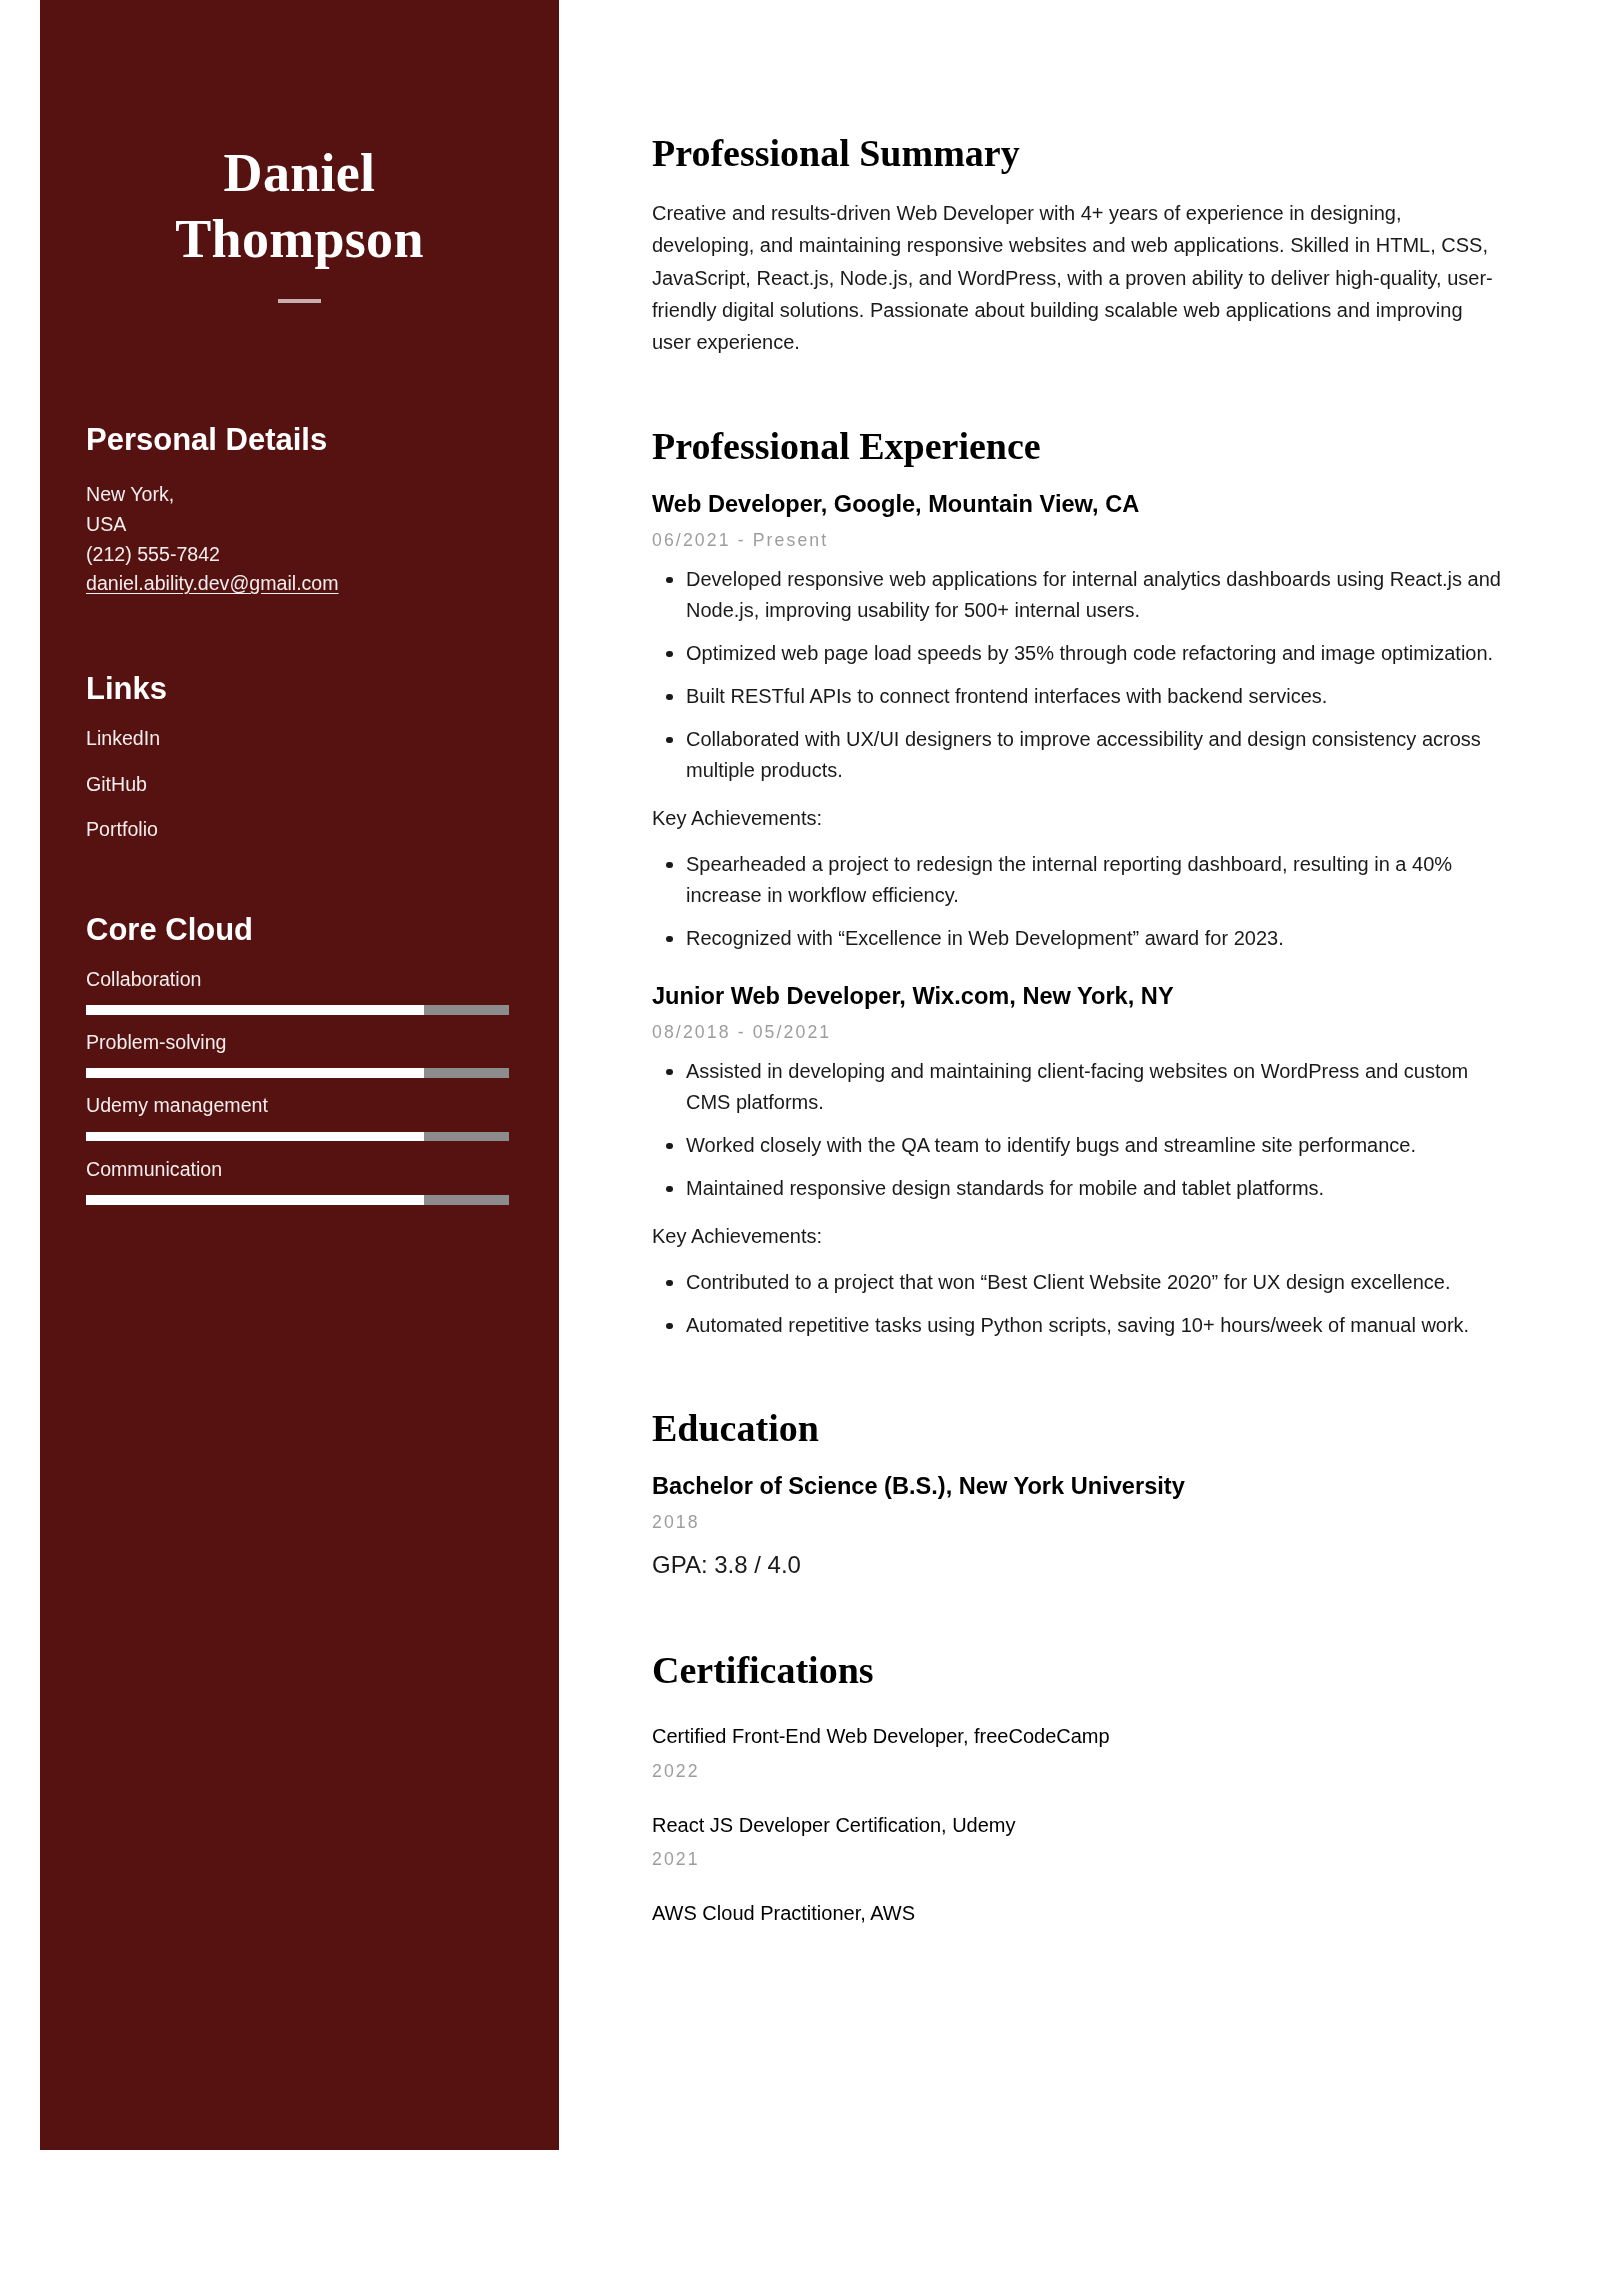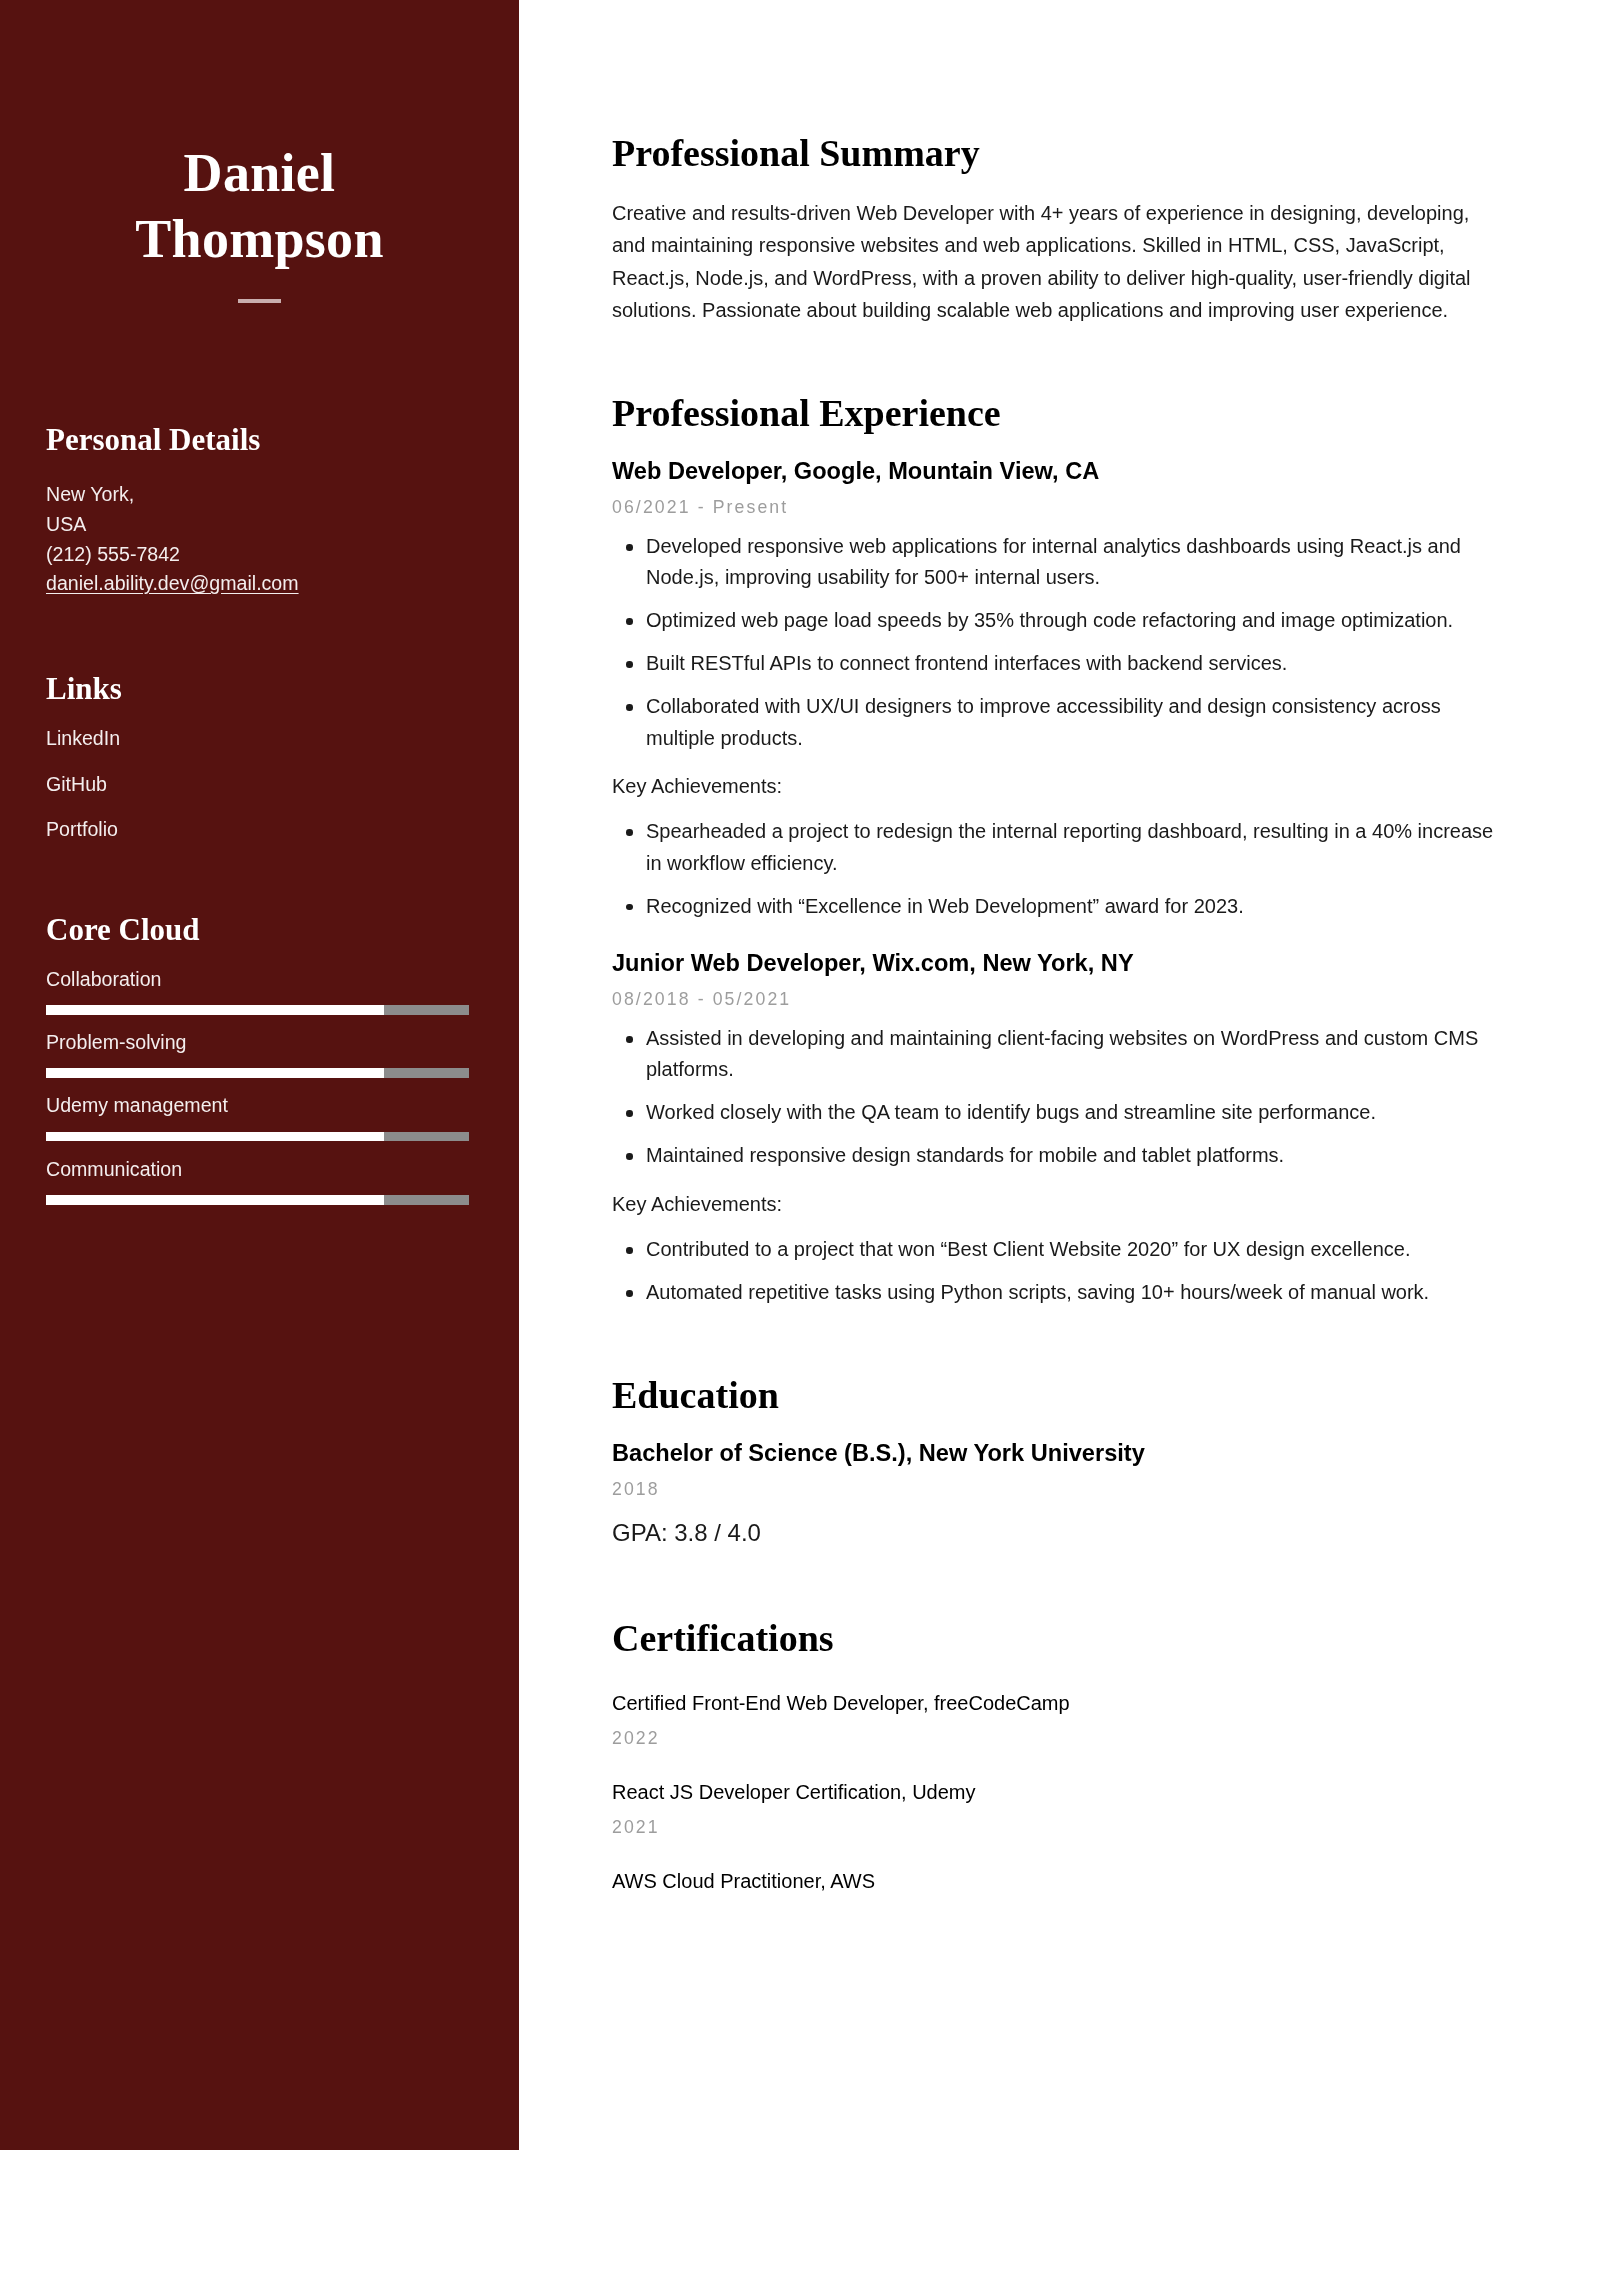--- a/index.html
+++ b/index.html
@@ -11,20 +11,21 @@
     font-family: "Liberation Sans", sans-serif;
   }
 
   .page {
     position: relative;
     width: 1623px;
     height: 2150px;
     display: flex;
     background: #ffffff;
     overflow: hidden;
+    padding-left: 40px;
   }
 
   
   .sidebar {
     width: 519px;
     min-width: 519px;
     background: #561210;
     color: #ffffff;
     padding: 0 0 0 0;
     position: relative;
@@ -49,21 +50,21 @@
     width: 43px;
     height: 4.6px;
     background: #c9aeae;
     margin: 26px auto 0 auto;
   }
 
   .sb-section { padding: 0 46px 0 46px; }
   .sb-section.first { margin-top: 118px; }
 
   .sb-heading {
-    font-family: Liberation Serif, serif;
+    font-family: Liberation Sans, sans-serif;
     font-weight: bold;
     font-size: 31px;
     line-height: 1.2;
     color: #ffffff;
     margin-bottom: 21.6px;
   }
   .sb-heading.spaced { margin-top: 71px; }
 
   .sb-line {
     font-size: 19.6px;

